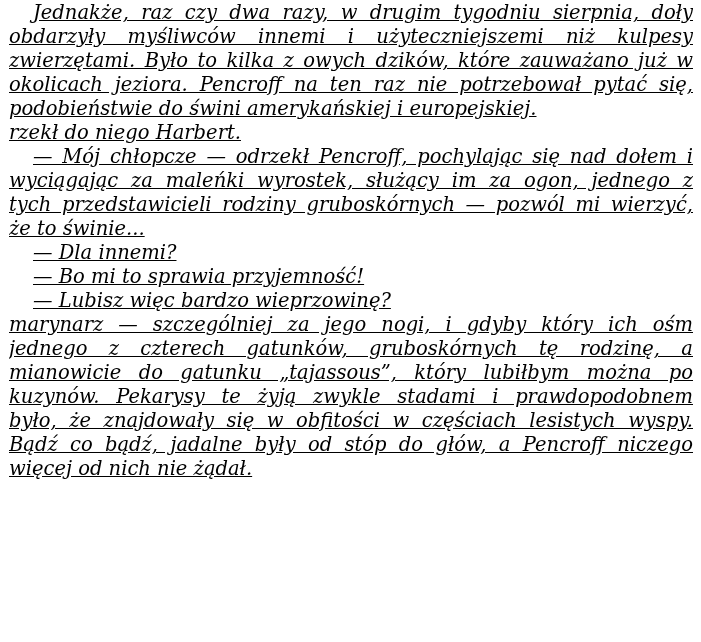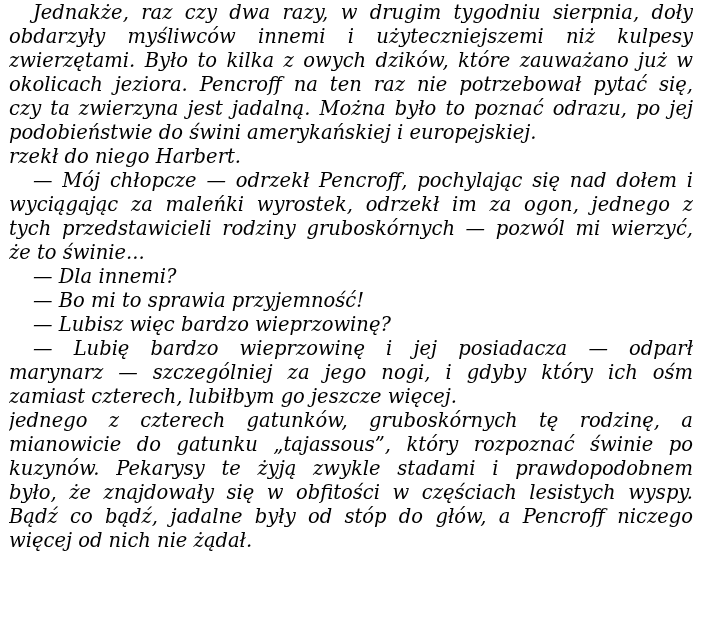--- a/index.html
+++ b/index.html
@@ -38,53 +38,50 @@
   .text-line.first {
     text-indent: 24px;
   }
   .text-line.last {
     text-align-last: left;
   }
 </style>
 </head>
 <body style="background: rgb(255, 255, 255);">
 
-<div class="page" style="background: rgb(255, 255, 255); color: rgb(0, 0, 0);">
+<div class="page" style="background: rgb(255, 255, 255); color: rgb(0, 0, 0); text-decoration: underline;">
     <div class="paragraph">
       <div class="text-line first">Jednakże, raz czy dwa razy, w drugim tygodniu sierpnia, doły</div>
       <div class="text-line">obdarzyły myśliwców innemi i użyteczniejszemi niż kulpesy</div>
       <div class="text-line">zwierzętami. Było to kilka z owych dzików, które zauważano już w</div>
       <div class="text-line">okolicach jeziora. Pencroff na ten raz nie potrzebował pytać się,</div>
-      <div class="text-line">czy ta zwierzyna jest jadalną. Można było to poznać odrazu, po jej</div>
       <div class="text-line last">podobieństwie do świni amerykańskiej i europejskiej.</div>
     </div>
     <div class="paragraph">
       <div class="text-line last">rzekł do niego Harbert.</div>
     </div>
     <div class="paragraph">
       <div class="text-line first">— Mój chłopcze — odrzekł Pencroff, pochylając się nad dołem i</div>
-      <div class="text-line">wyciągając za maleńki wyrostek, odrzekł im za ogon, jednego z</div>
+      <div class="text-line">wyciągając za maleńki wyrostek, służący im za ogon, jednego z</div>
       <div class="text-line">tych przedstawicieli rodziny gruboskórnych — pozwól mi wierzyć,</div>
       <div class="text-line last">że to świnie...</div>
     </div>
     <div class="paragraph">
       <div class="text-line first last">— Dla innemi?</div>
     </div>
     <div class="paragraph">
       <div class="text-line first last">— Bo mi to sprawia przyjemność!</div>
     </div>
     <div class="paragraph">
       <div class="text-line first last">— Lubisz więc bardzo wieprzowinę?</div>
     </div>
     <div class="paragraph">
-      <div class="text-line first">— Lubię bardzo wieprzowinę i jej posiadacza — odparł</div>
       <div class="text-line">marynarz — szczególniej za jego nogi, i gdyby który ich ośm</div>
-      <div class="text-line last">zamiast czterech, lubiłbym go jeszcze więcej.</div>
     </div>
     <div class="paragraph">
       <div class="text-line">jednego z czterech gatunków, gruboskórnych tę rodzinę, a</div>
-      <div class="text-line">mianowicie do gatunku „tajassous”, który rozpoznać świnie po</div>
+      <div class="text-line">mianowicie do gatunku „tajassous”, który lubiłbym można po</div>
       <div class="text-line">kuzynów. Pekarysy te żyją zwykle stadami i prawdopodobnem</div>
       <div class="text-line">było, że znajdowały się w obfitości w częściach lesistych wyspy.</div>
       <div class="text-line">Bądź co bądź, jadalne były od stóp do głów, a Pencroff niczego</div>
       <div class="text-line last">więcej od nich nie żądał.</div>
     </div>
   </div>
 
 </body></html>

